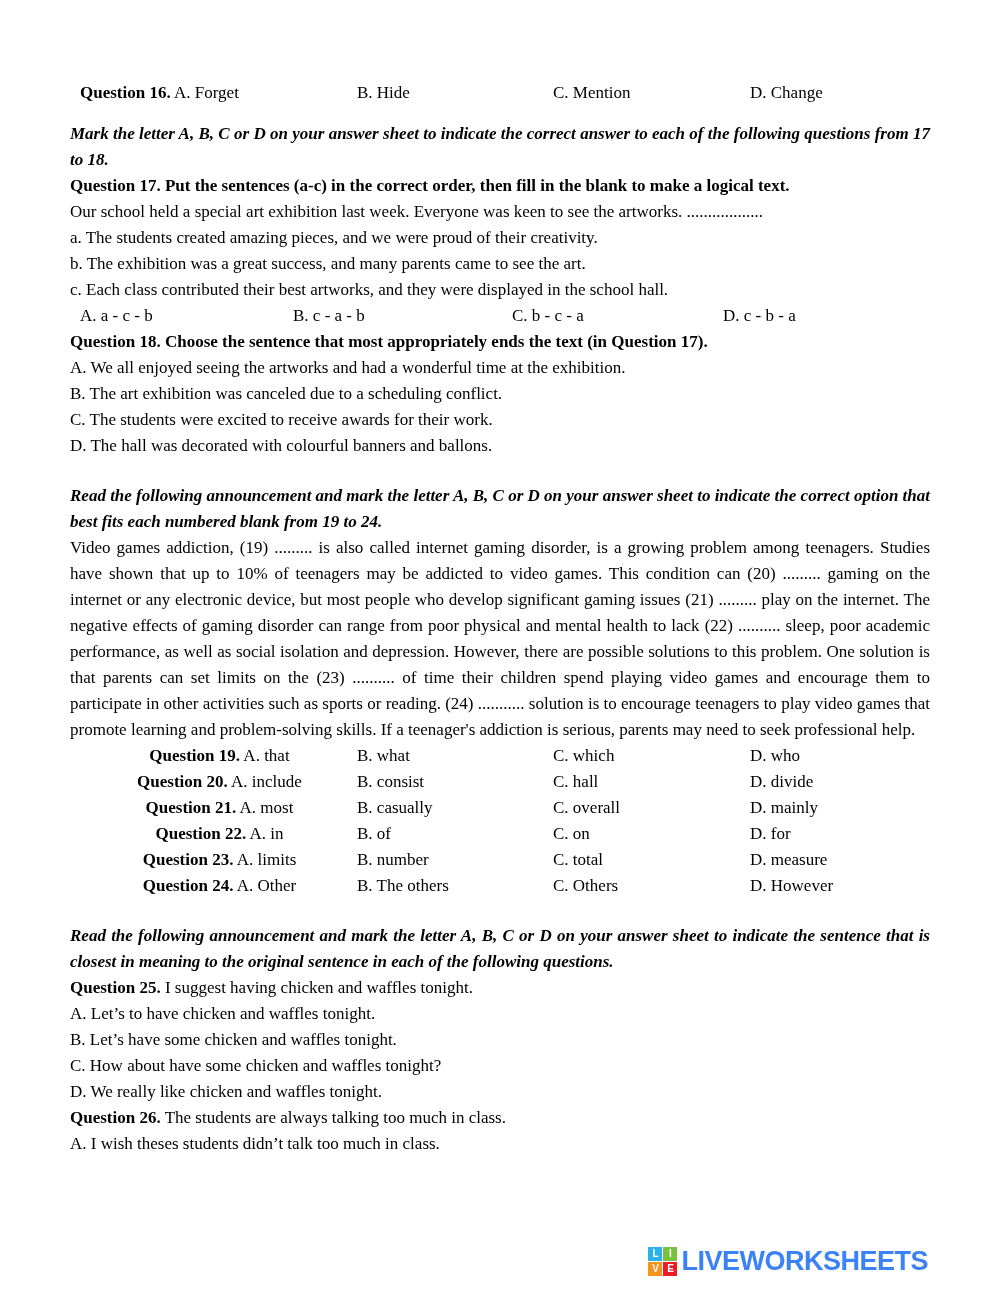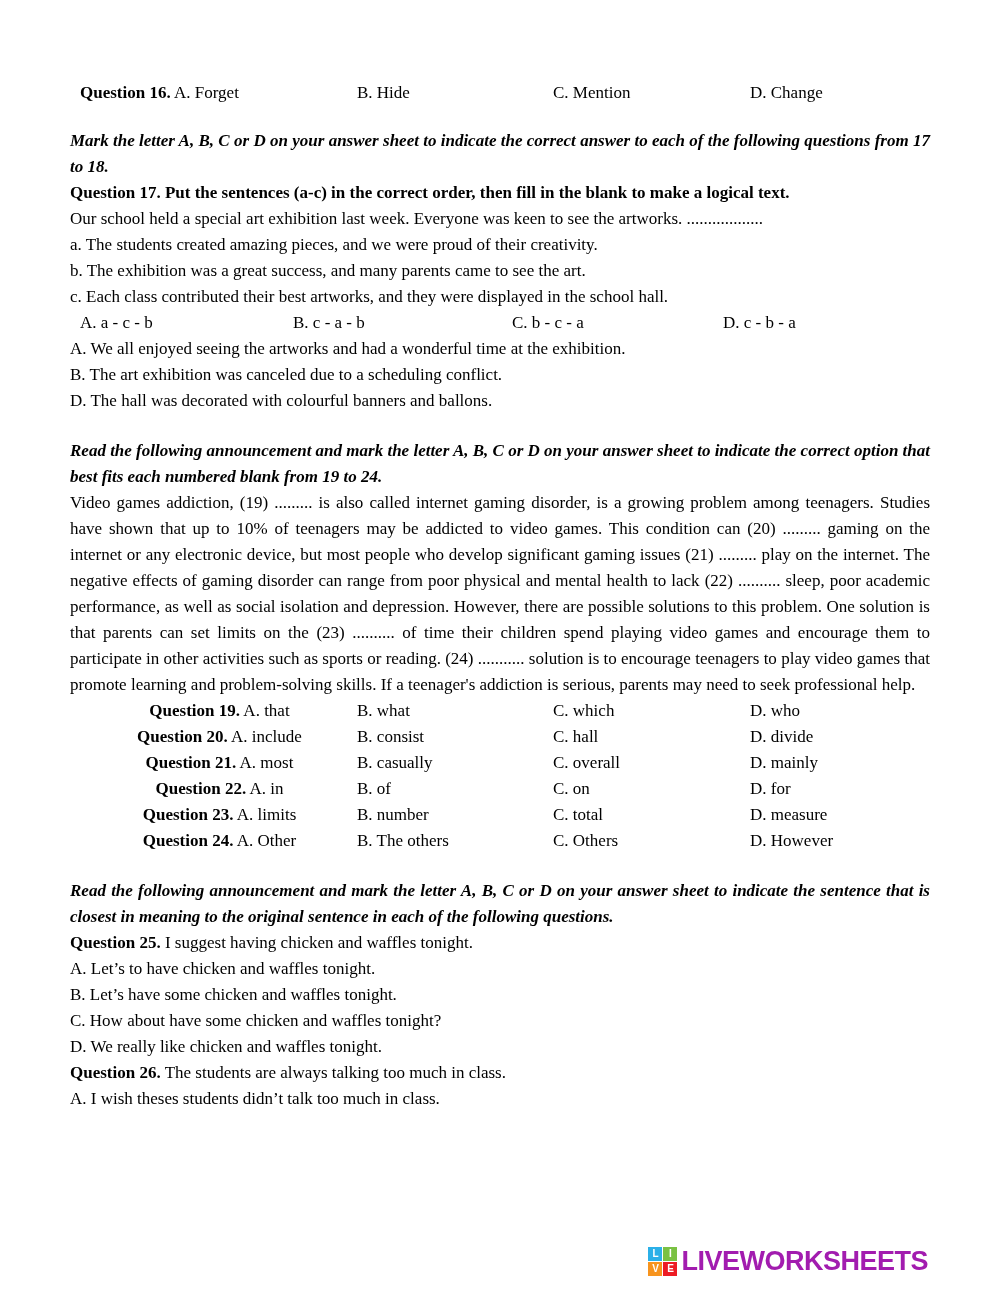--- a/index.html
+++ b/index.html
@@ -20,21 +20,21 @@
     left: 70px;
     top: 80px;
     width: 860px;
   }
   .line { display: block; }
   b { font-weight: bold; }
   .instr {
     font-weight: bold;
     font-style: italic;
     text-align: justify;
-    margin-top: 22px;
+    margin-top: 15px;
   }
   .heading { font-weight: bold; }
   .just { text-align: justify; }
 
   
   .row4 { display: grid; }
   .q16row, .mcqrow { grid-template-columns: 287px 196px 197px auto; }
   .q16row .c1 { padding-left: 10px; }
   .mcqrow .c1 { padding-left: 12px; text-align: center; }
   .q17row { grid-template-columns: 223px 219px 211px auto; }
@@ -63,21 +63,21 @@
     line-height: 14px;
     text-align: center;
     display: block;
   }
   .lw-text {
     font-family: "Liberation Sans", sans-serif;
     font-weight: bold;
     font-size: 27px;
     line-height: 30px;
     letter-spacing: -0.5px;
-    color: #a21caf;
+    color: #3b82f6;
   }
 </style>
 </head>
 <body>
 
 <div class="page">
   <div class="content">
 
     <div class="row4 q16row">
       <span class="c1"><b>Question 16.</b> <span>A. Forget</span></span>
@@ -96,22 +96,24 @@
       <span class="line">c. Each class contributed their best artworks, and they were displayed in the school hall.</span>
       <div class="row4 q17row">
         <span class="c1">A. a - c - b</span>
         <span>B. c - a - b</span>
         <span>C. b - c - a</span>
         <span>D. c - b - a</span>
       </div>
     </div>
 
     <div>
+      <span class="line heading">Question 18. Choose the sentence that most appropriately ends the text (in Question 17).</span>
       <span class="line">A. We all enjoyed seeing the artworks and had a wonderful time at the exhibition.</span>
       <span class="line">B. The art exhibition was canceled due to a scheduling conflict.</span>
+      <span class="line">C. The students were excited to receive awards for their work.</span>
       <span class="line">D. The hall was decorated with colourful banners and ballons.</span>
     </div>
 
     <p class="instr" style="margin-bottom:0; margin-top:24px;">Read the following announcement and mark the letter A, B, C or D on your answer sheet to indicate the correct option that best fits each numbered blank from 19 to 24.</p>
 
     <p class="just" style="margin:0;">Video games addiction, (19) ......... is also called internet gaming disorder, is a growing problem among teenagers. Studies have shown that up to 10% of teenagers may be addicted to video games. This condition can (20) ......... gaming on the internet or any electronic device, but most people who develop significant gaming issues (21) ......... play on the internet. The negative effects of gaming disorder can range from poor physical and mental health to lack (22) .......... sleep, poor academic performance, as well as social isolation and depression. However, there are possible solutions to this problem. One solution is that parents can set limits on the (23) .......... of time their children spend playing video games and encourage them to participate in other activities such as sports or reading. (24) ........... solution is to encourage teenagers to play video games that promote learning and problem-solving skills. If a teenager's addiction is serious, parents may need to seek professional help.</p>
 
     <div>
       <div class="row4 mcqrow">
         <span class="c1"><b>Question 19.</b> <span>A. that</span></span>

